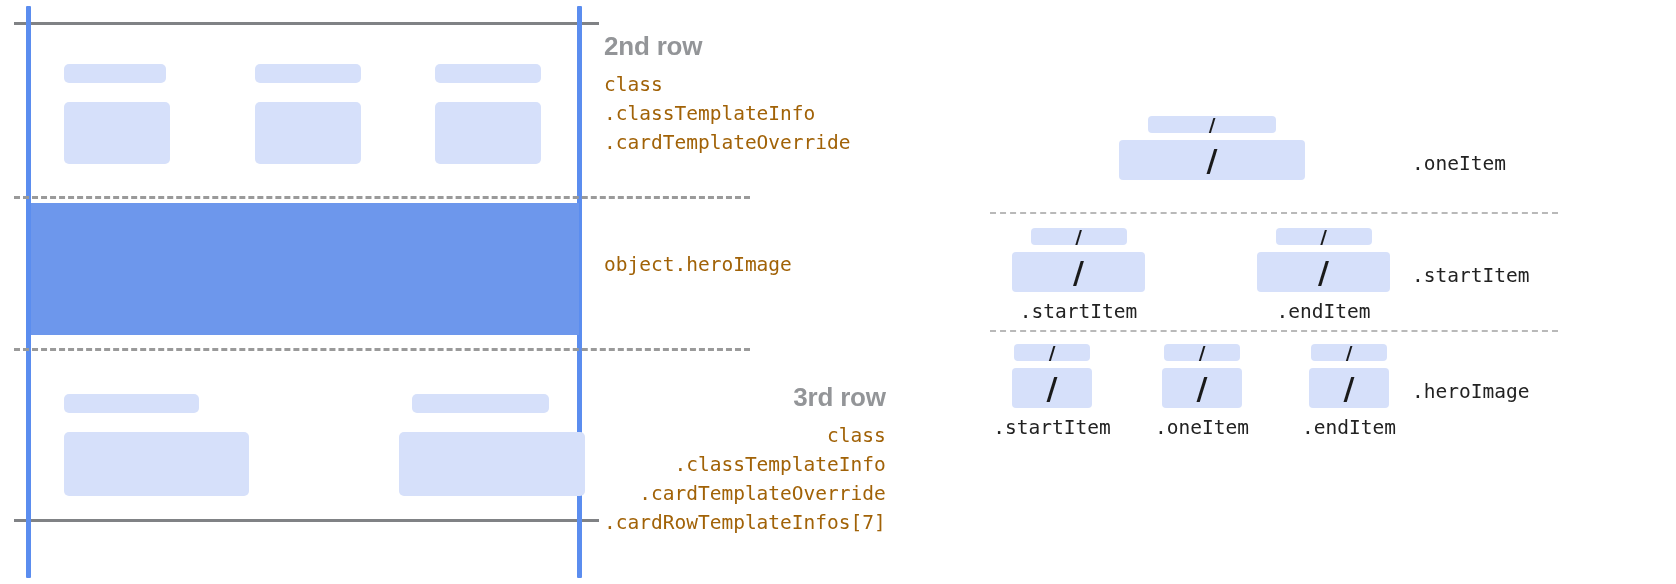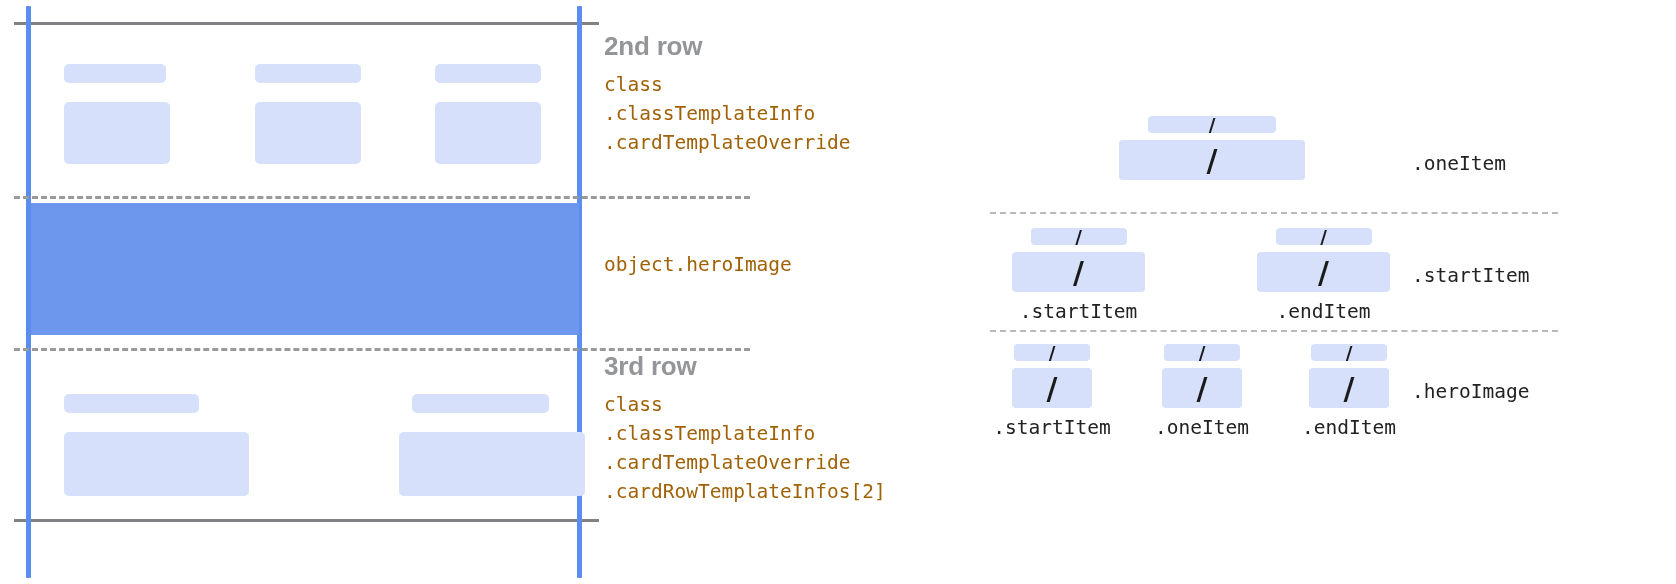--- a/index.html
+++ b/index.html
@@ -104,27 +104,27 @@
   <div style="height:9px;"></div>
   <div class="ann-code">class</div>
   <div class="ann-code">.classTemplateInfo</div>
   <div class="ann-code">.cardTemplateOverride</div>
 </div>
 
 <div class="ann" style="top:250px;">
   <div class="ann-code">object.heroImage</div>
 </div>
 
-<div class="ann" style="top:352px;">
+<div class="ann" style="top:383px;text-align:right;">
   <div class="ann-title">3rd row</div>
   <div style="height:9px;"></div>
   <div class="ann-code">class</div>
   <div class="ann-code">.classTemplateInfo</div>
   <div class="ann-code">.cardTemplateOverride</div>
-  <div class="ann-code">.cardRowTemplateInfos[2]</div>
+  <div class="ann-code">.cardRowTemplateInfos[7]</div>
 </div>
 
 <div id="item-diagram">
 
   <div class="slot" style="left:159px;top:116px;width:186px;">
     <div class="bar bar-small" style="width:128px;margin:0 auto;">
       <span class="slash">/</span>
     </div>
     <div class="bar bar-big" style="width:186px;margin:7px auto 0;">
       <span class="slash">/</span>

